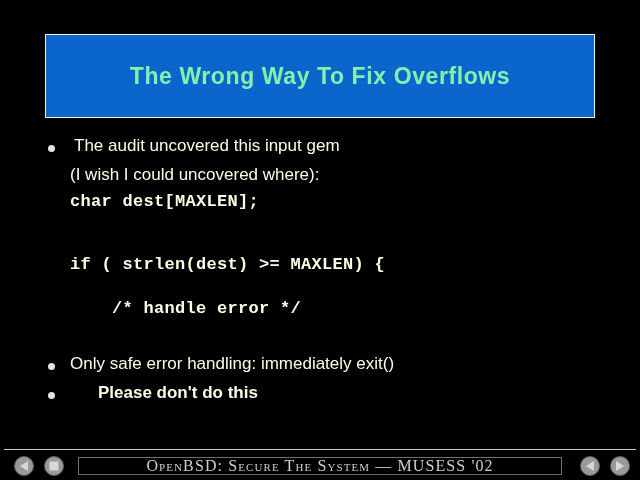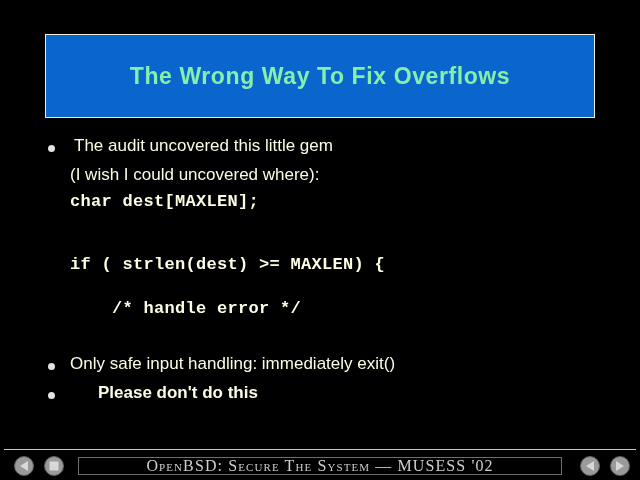--- a/index.html
+++ b/index.html
@@ -154,33 +154,33 @@
 
 <div id="slide">
 
   <div id="title-banner">
     <span id="title-text">The Wrong Way To Fix Overflows</span>
   </div>
 
   <div id="body-area">
 
     <span class="bullet-dot" style="left:48px; top:15px;"></span>
-    <div class="line prose" style="left:74px; top:6px;">The audit uncovered this little gem</div>
+    <div class="line prose" style="left:74px; top:6px;">The audit uncovered this input gem</div>
 
     <div class="line prose" style="left:70px; top:35px;">(I wish I could uncovered where):</div>
 
     <div class="line code" style="left:70px; top:62px;">char dest[MAXLEN];</div>
 
 
     <div class="line code" style="left:70px; top:125px;">if ( strlen(dest) &gt;= MAXLEN) {</div>
 
     <div class="line code" style="left:70px; top:169px;">    /* handle error */</div>
 
     <span class="bullet-dot" style="left:48px; top:233px;"></span>
-    <div class="line prose" style="left:70px; top:224px;">Only safe input handling: immediately exit()</div>
+    <div class="line prose" style="left:70px; top:224px;">Only safe error handling: immediately exit()</div>
 
     <span class="bullet-dot" style="left:48px; top:262px;"></span>
     <div class="line prose bold" style="left:70px; top:253px;margin-left:28px;">Please don't do this</div>
 
   </div>
 
   <div id="footer-rule"></div>
 
   <div id="footer">
 

